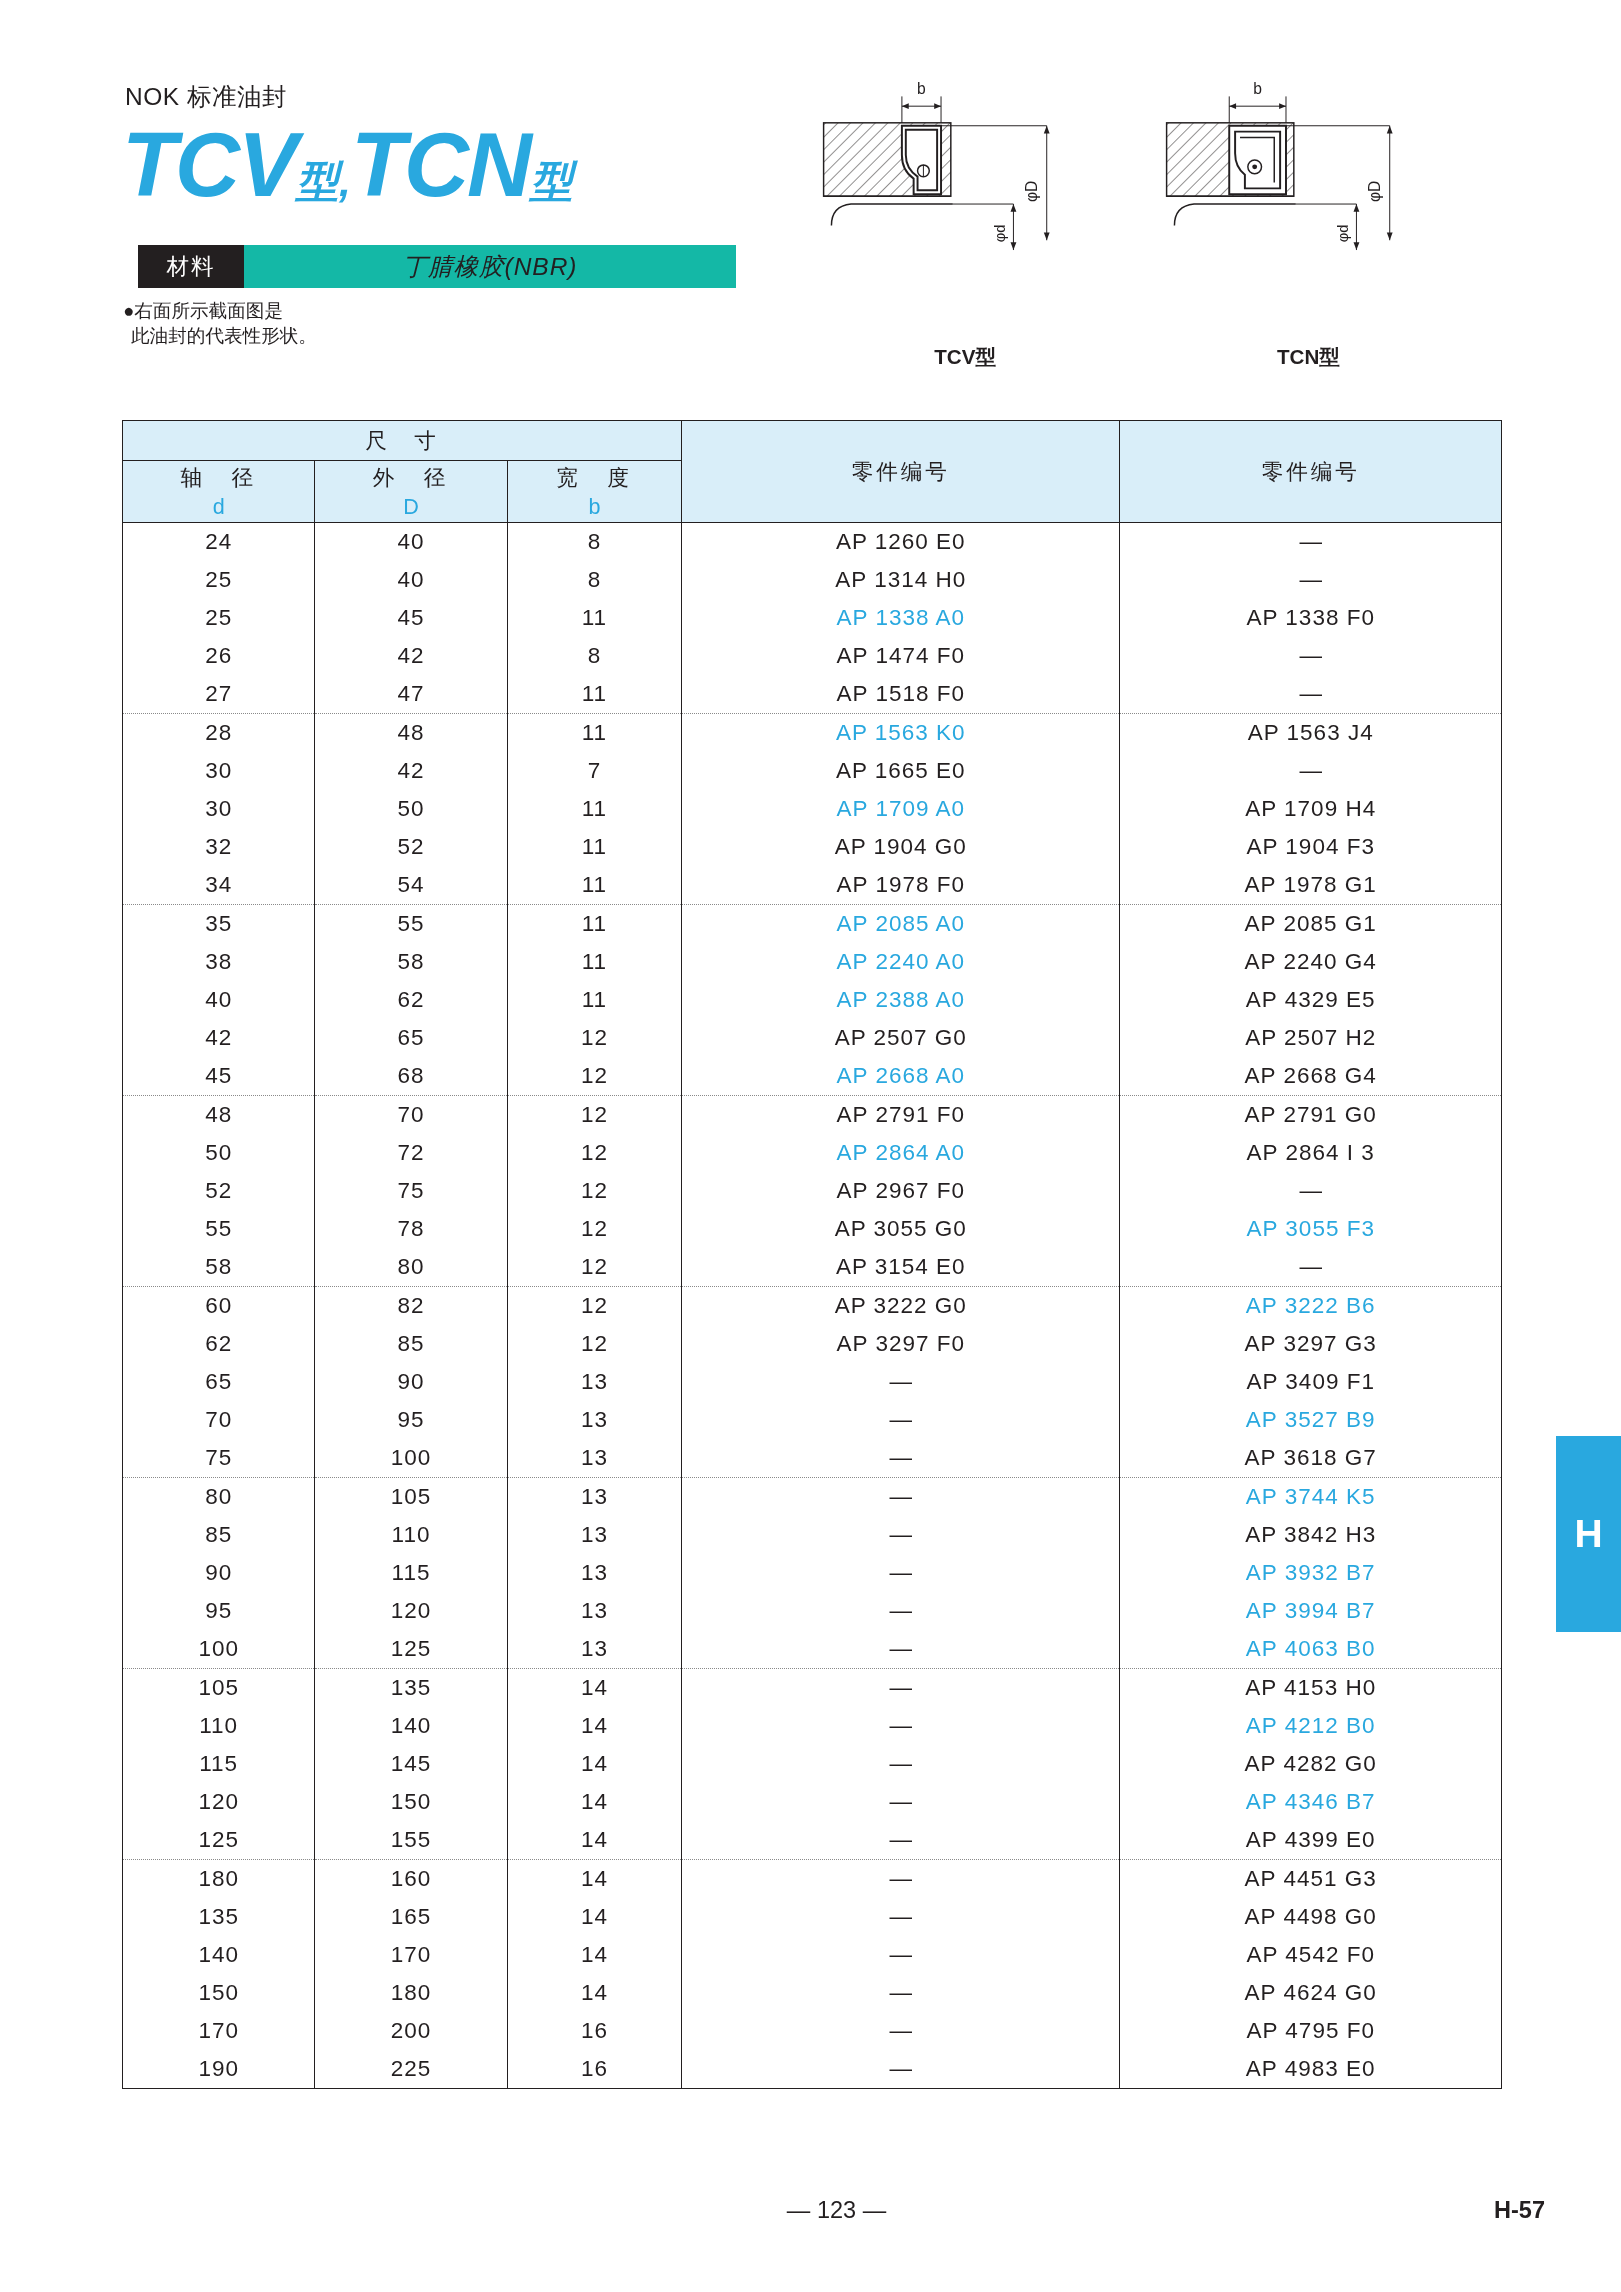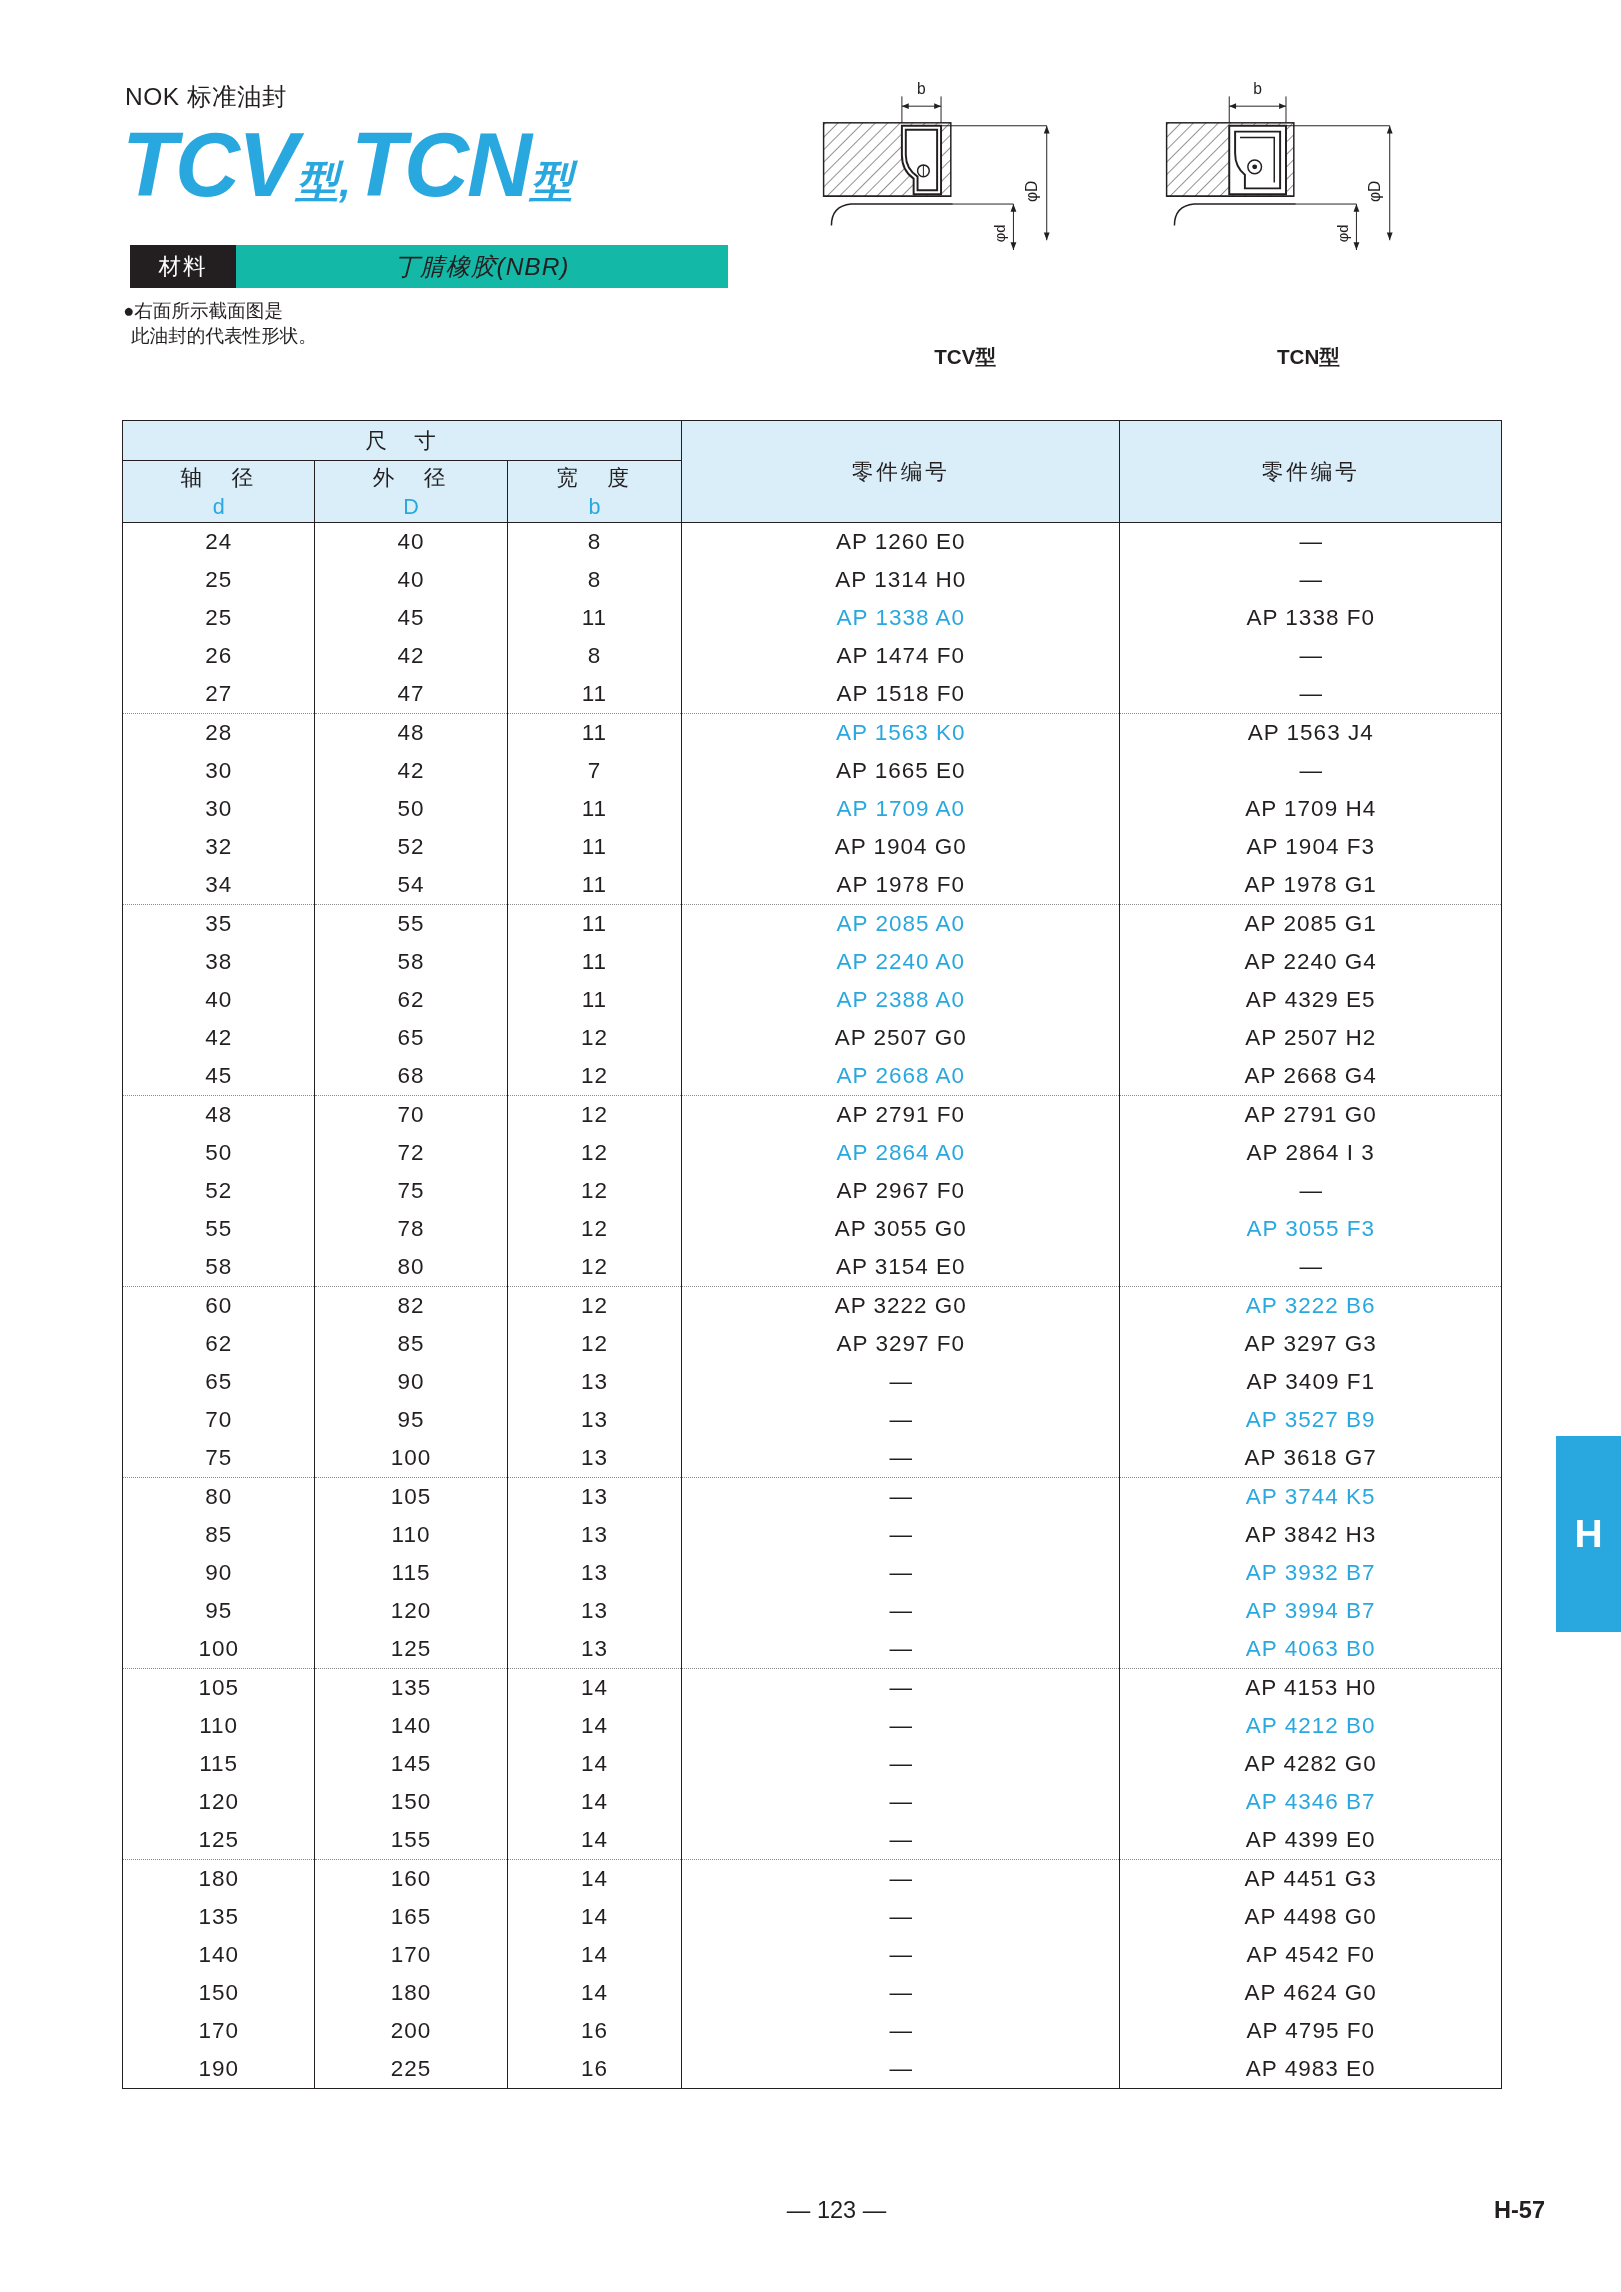--- a/index.html
+++ b/index.html
@@ -45,21 +45,21 @@
     font-size: 90px;
     letter-spacing: -2px;
     font-style: italic;
   }
   .bigtitle .t-sub {
     font-size: 43px;
     font-style: italic;
   }
   .matbar {
     position: absolute;
-    left: 130px;
+    left: 138px;
     top: 245px;
     width: 598px;
     height: 43px;
   }
   .matbar .lbl {
     position: absolute;
     left: 0; top: 0;
     width: 106px;
     height: 43px;
     background: #231f20;

